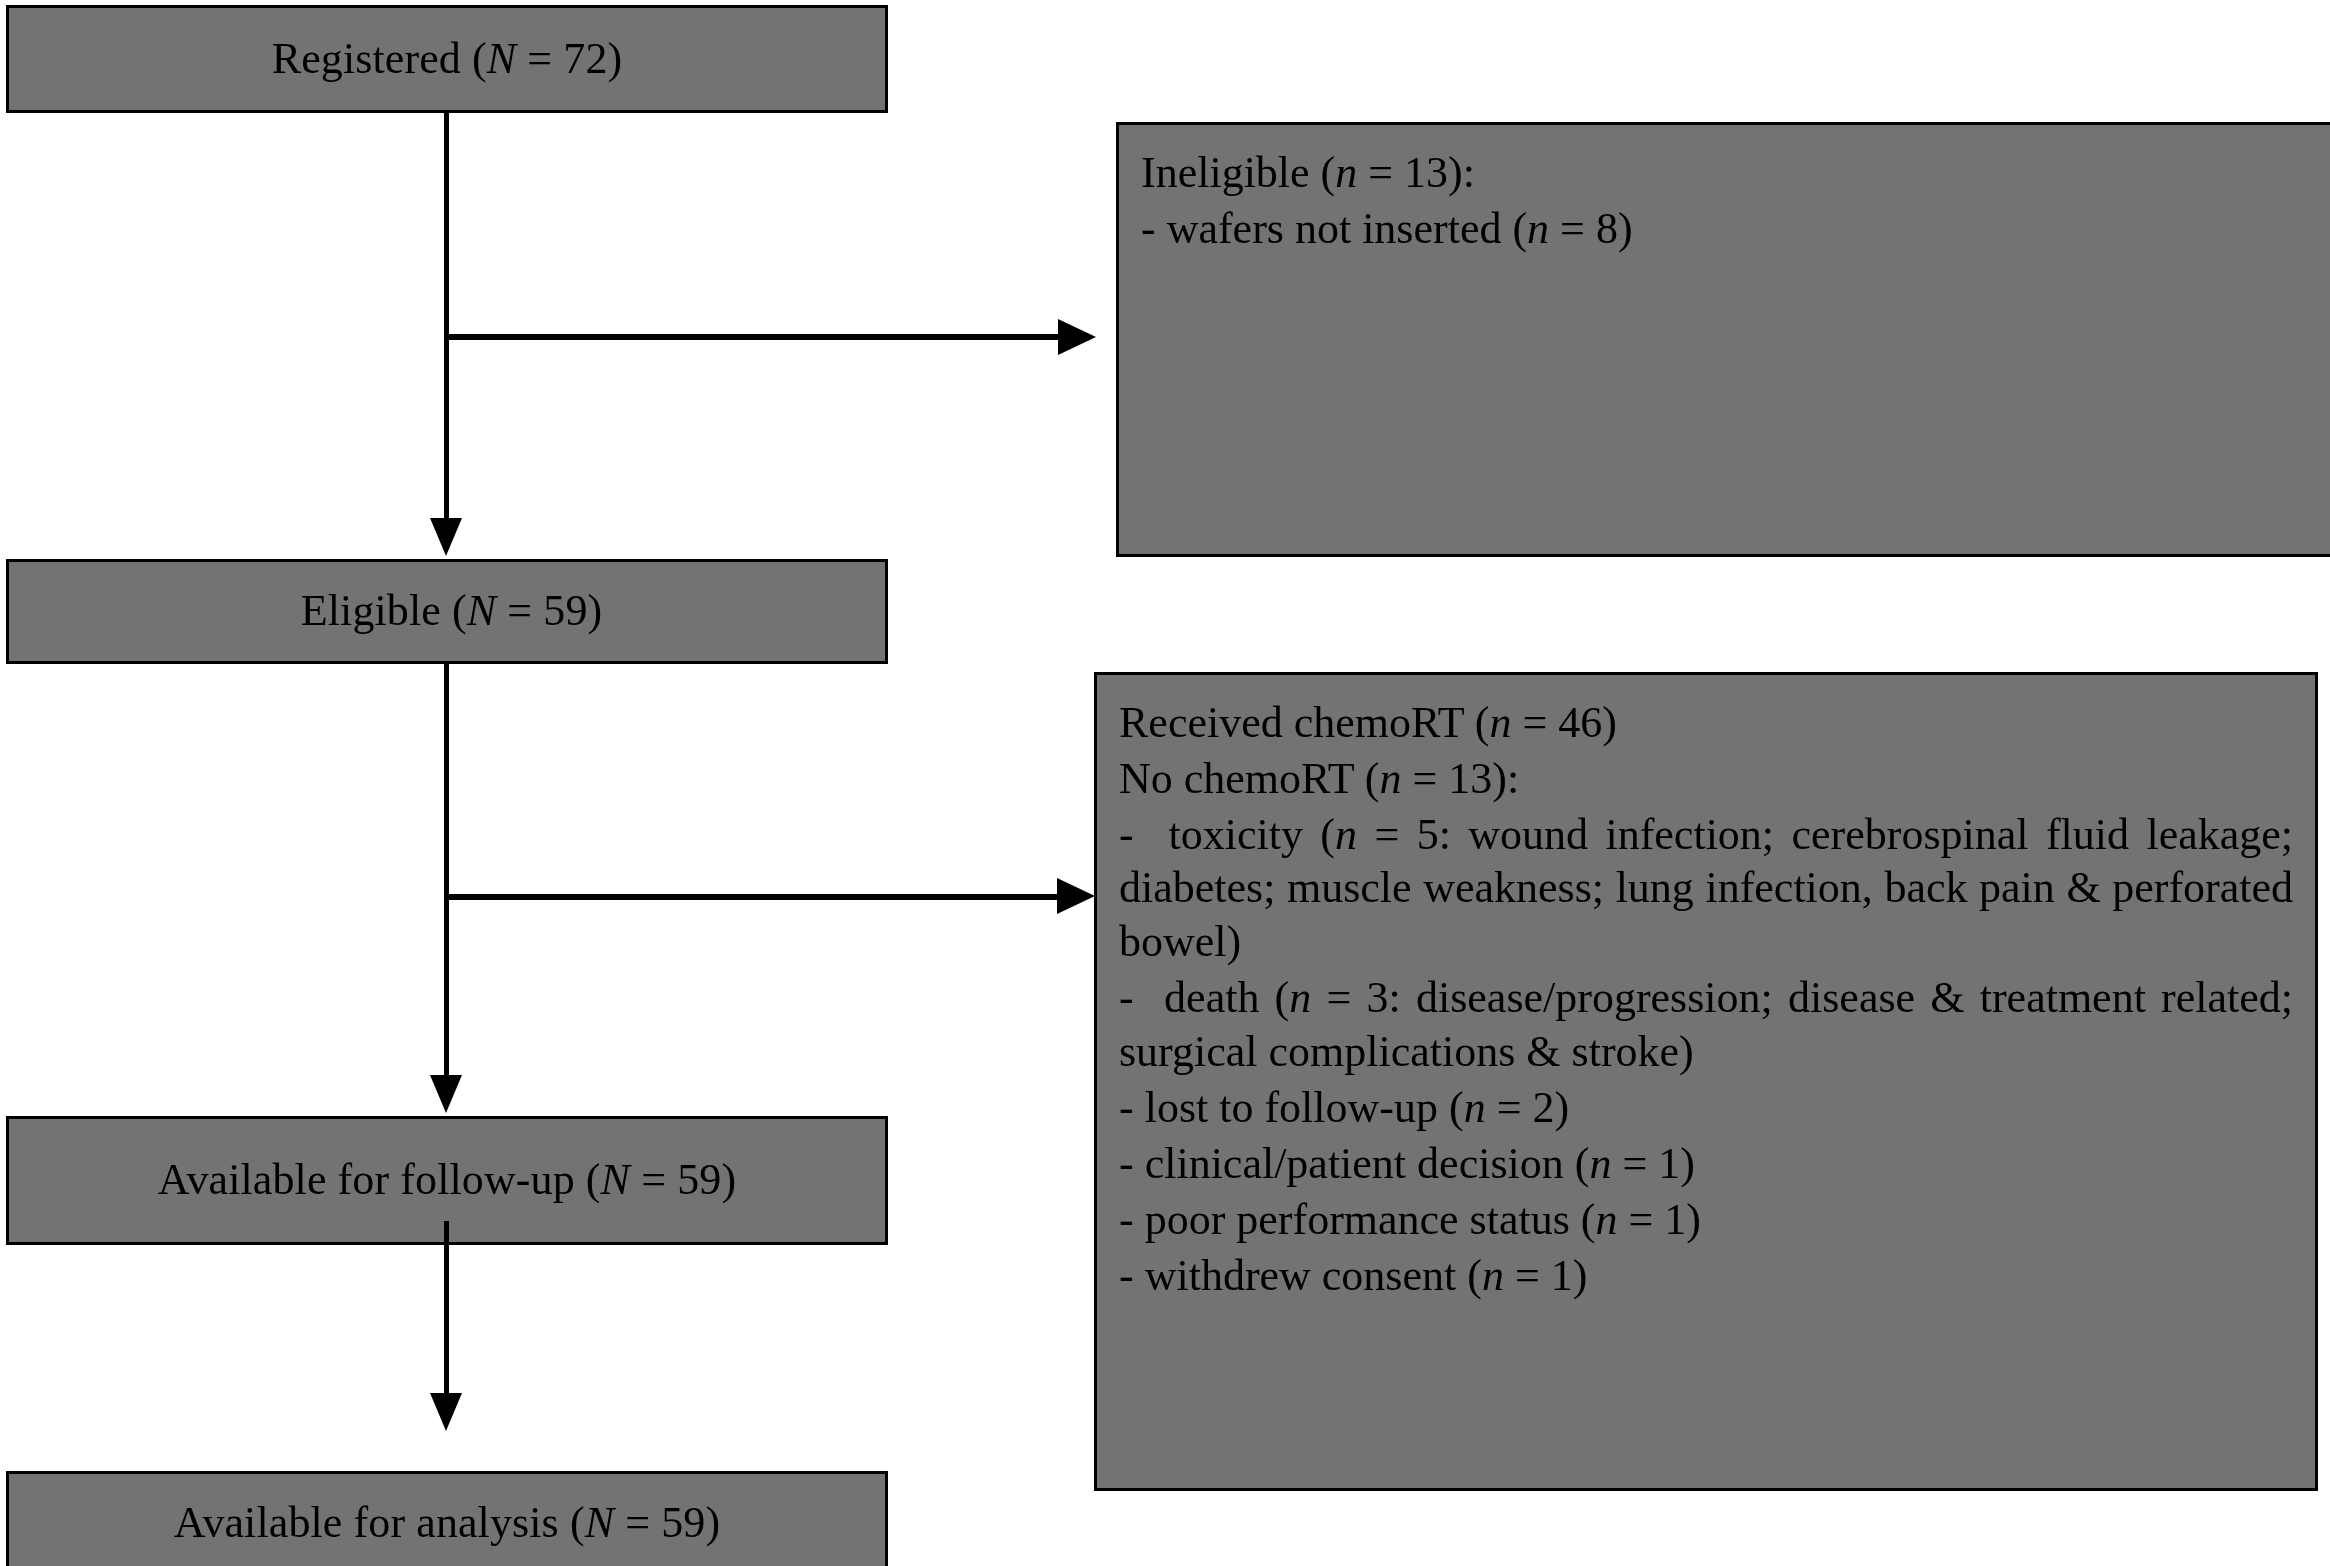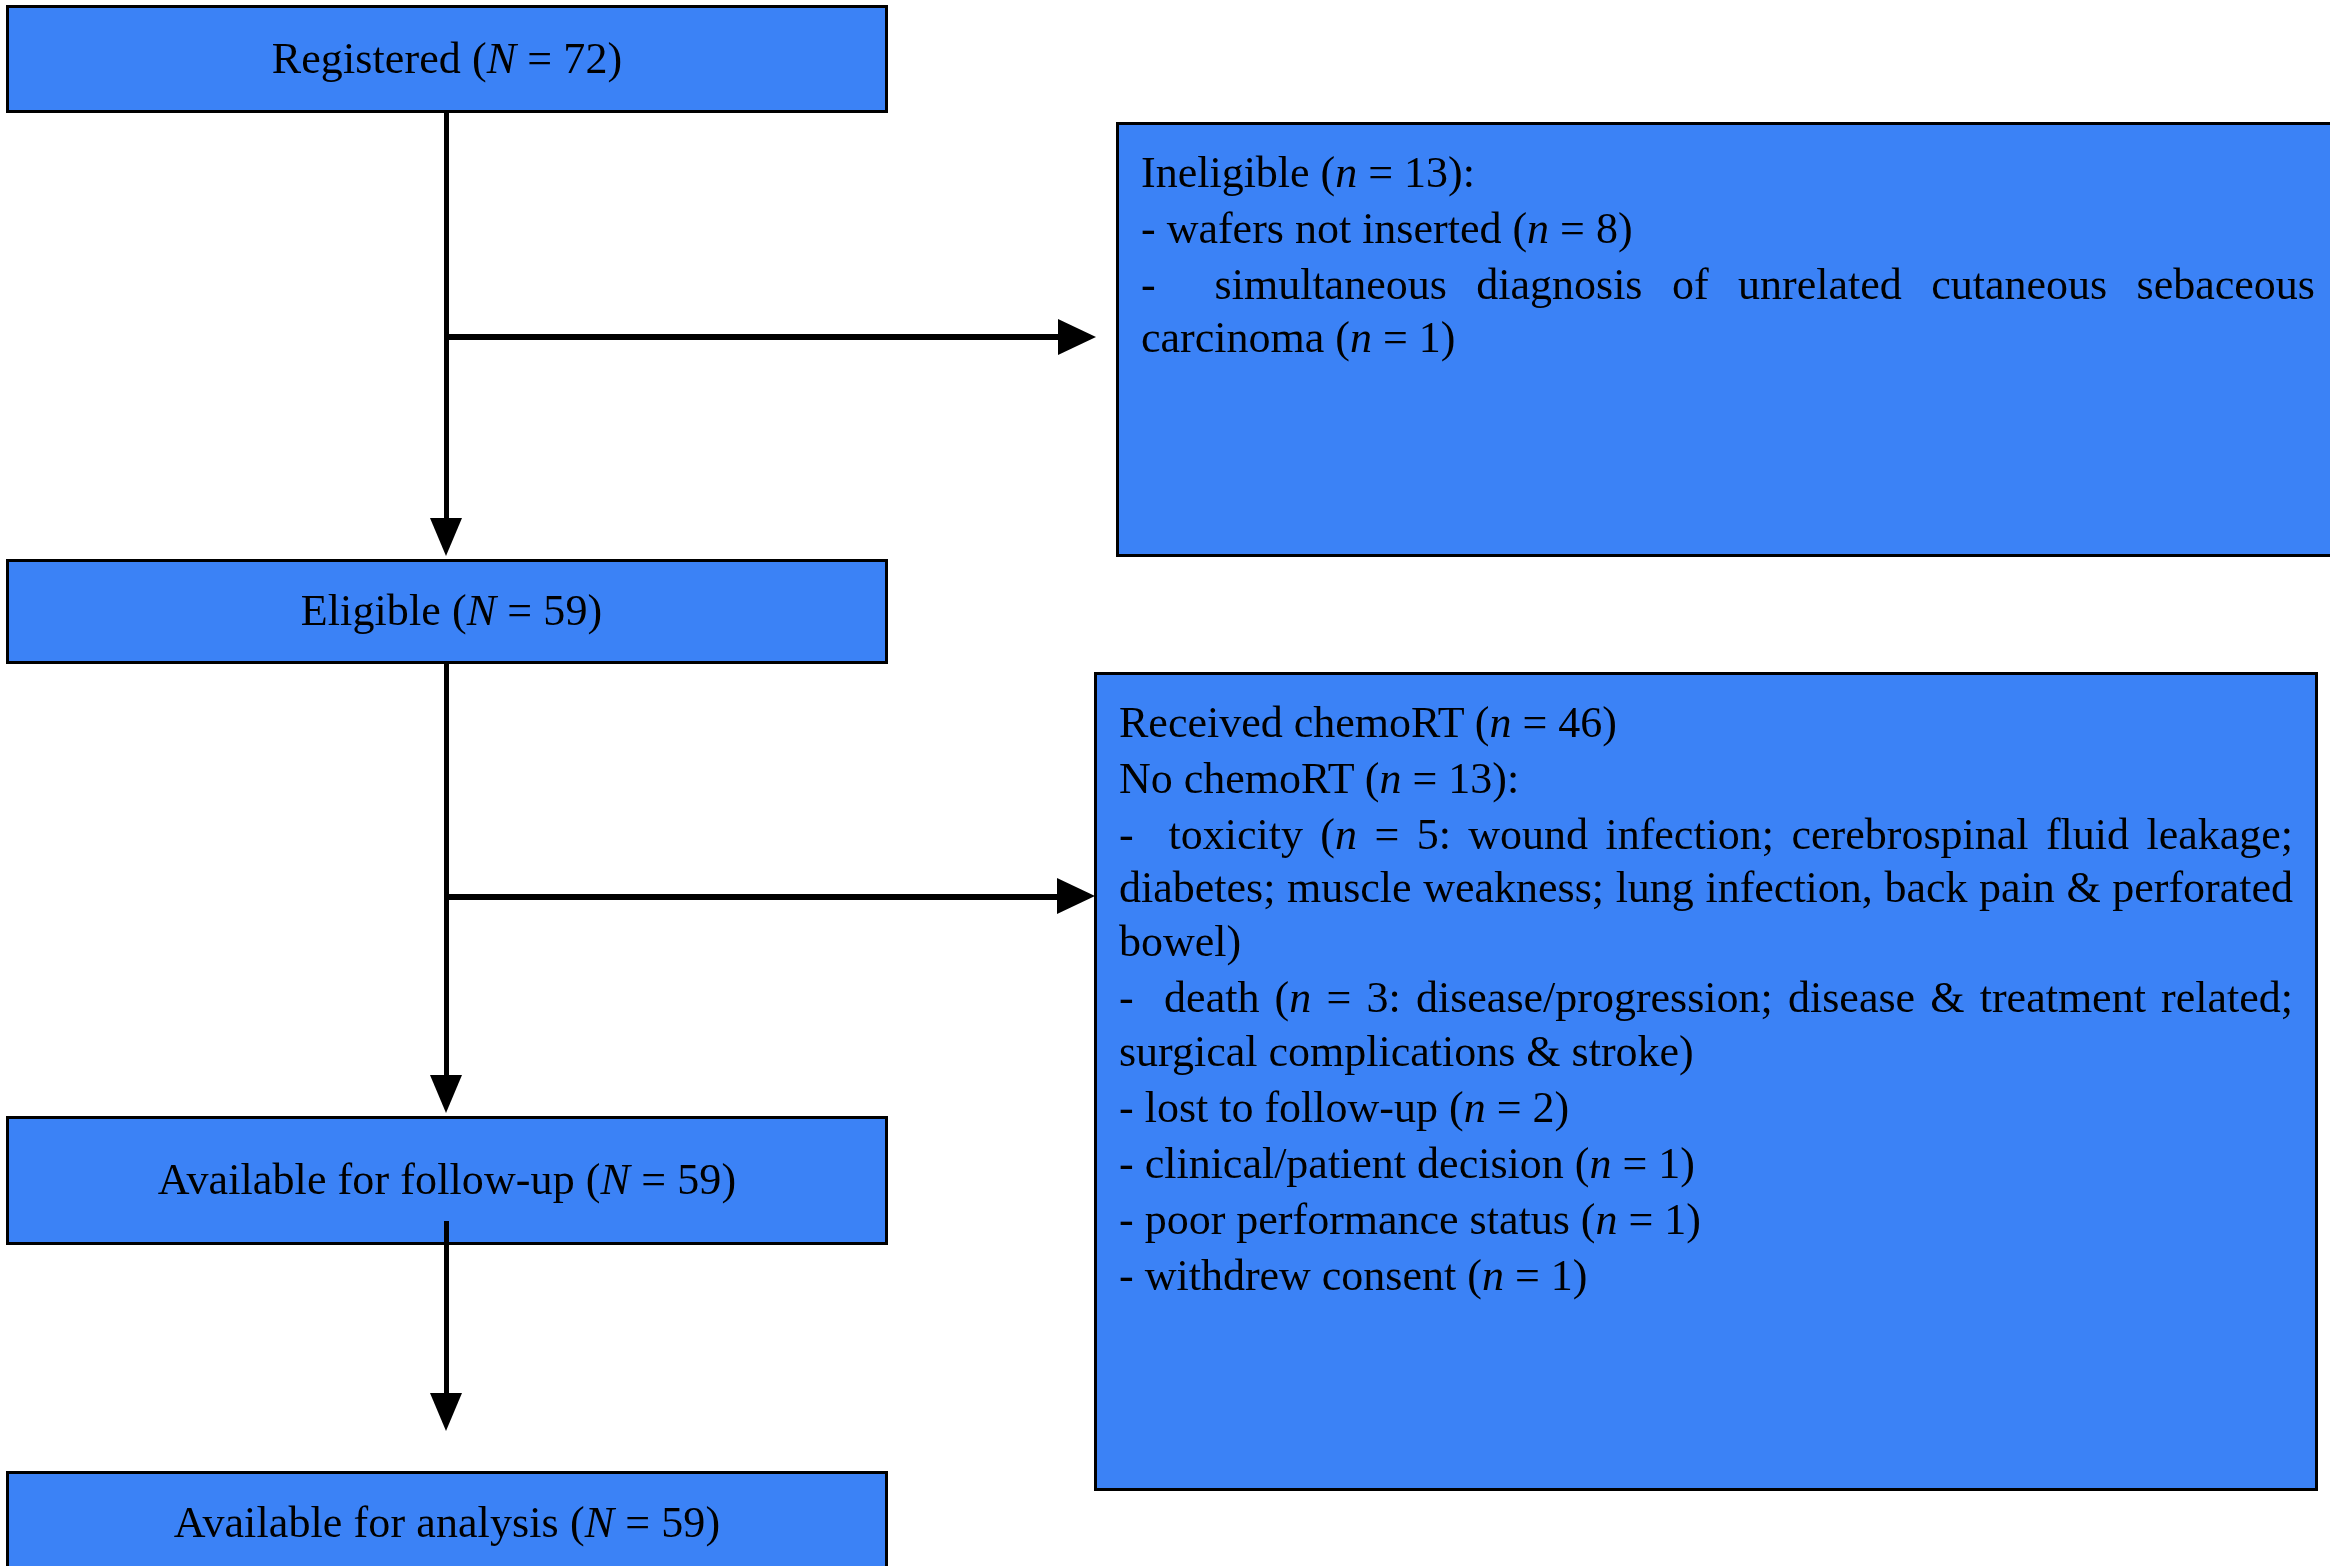--- a/index.html
+++ b/index.html
@@ -15,21 +15,21 @@
     font-family: "Liberation Serif", "DejaVu Serif", serif;
     color: #000000;
     overflow: hidden;
   }
 
   
   .node {
     position: absolute;
     box-sizing: border-box;
     border: 3.6px solid #000000;
-    background: #3b82f6;
+    background: #737373;
     display: flex;
   }
   .node.center {
     align-items: center;
     justify-content: center;
   }
   .node.text-block {
     align-items: flex-start;
     justify-content: flex-start;
     padding: 20.7px 22px 18px 22px;
@@ -104,23 +104,20 @@
   <div class="arrow-right" style="left:1058px; top:319px;"></div>
 
   <div class="node text-block" style="left:1094px; top:122px; width:1224px; height:435px;margin-left:22px;">
     <div class="lines">
       <p class="line">
         Ineligible (<span class="ital">n</span> = 13):
       </p>
       <p class="line">
         - wafers not inserted (<span class="ital">n</span> = 8)
       </p>
-      <p class="line justify-last-left">
-        -&nbsp; simultaneous diagnosis of unrelated cutaneous sebaceous carcinoma (<span class="ital">n</span> = 1)
-      </p>
     </div>
   </div>
 
   <div class="node center" style="left:6px; top:559px; width:882px; height:105px;padding-left:9px;">
     <span class="node-label">Eligible (<i>N</i> = 59)</span>
   </div>
 
   <div class="vline" style="left:444px; top:664px; height:426px;"></div>
   <div class="arrow-down" style="left:430px; top:1075px;"></div>
 

